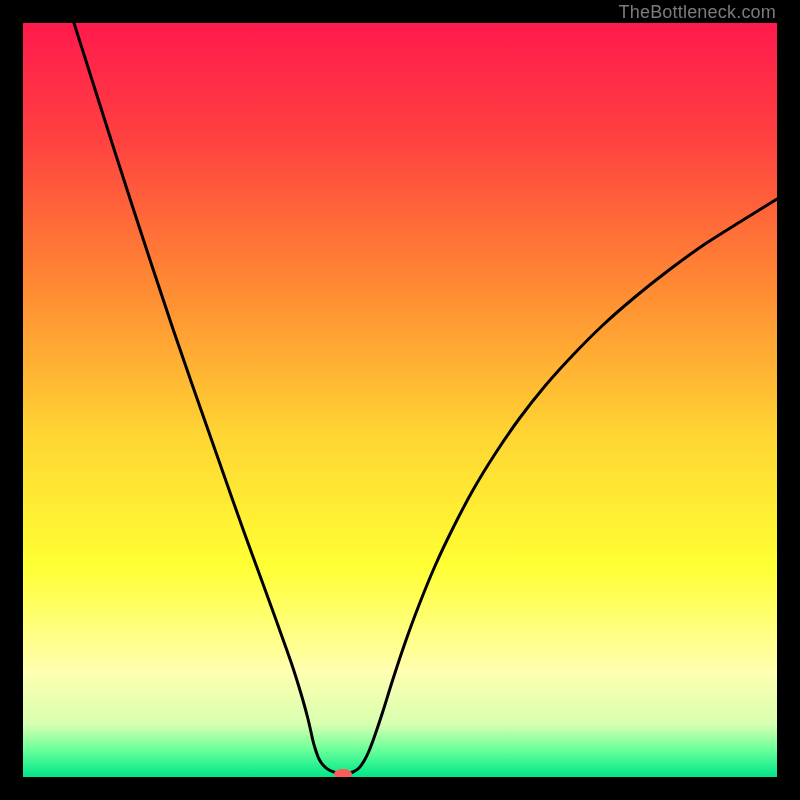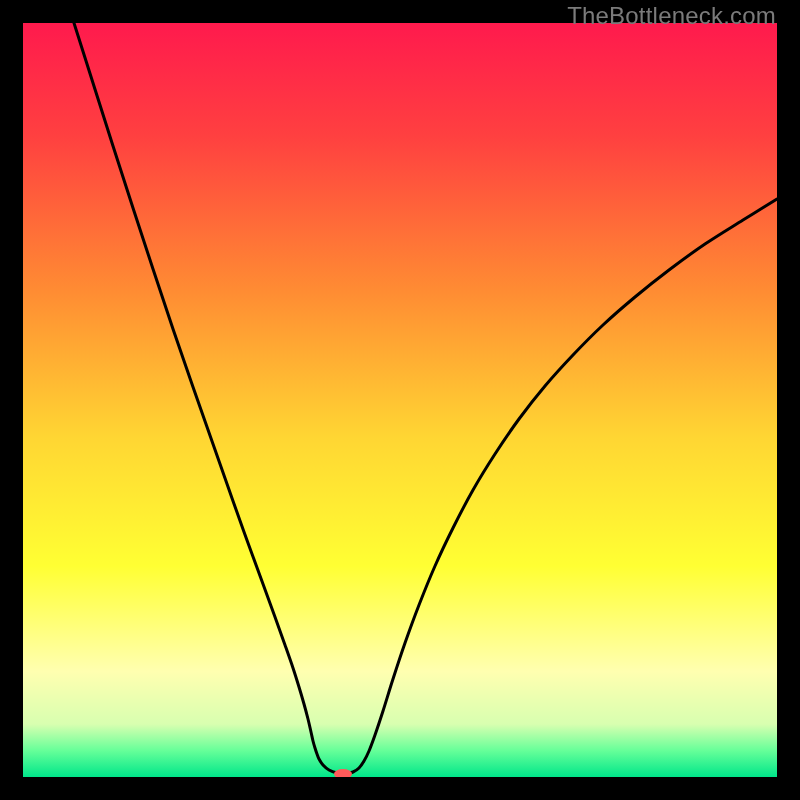--- a/index.html
+++ b/index.html
@@ -24,21 +24,21 @@
     left: 0;
     top: 0;
     width: 754px;
     height: 754px;
   }
   .watermark {
     position: absolute;
     top: 2px;
     right: 24px;
     color: #7b7b7b;
-    font-size: 24px;
+    font-size: 18px;
     font-weight: 400;
     letter-spacing: 0.2px;
     user-select: none;
   }
 </style>
 </head>
 <body>
 
 <div class="frame">
   <svg class="plot-area" viewBox="0 0 754 754" preserveAspectRatio="none">

